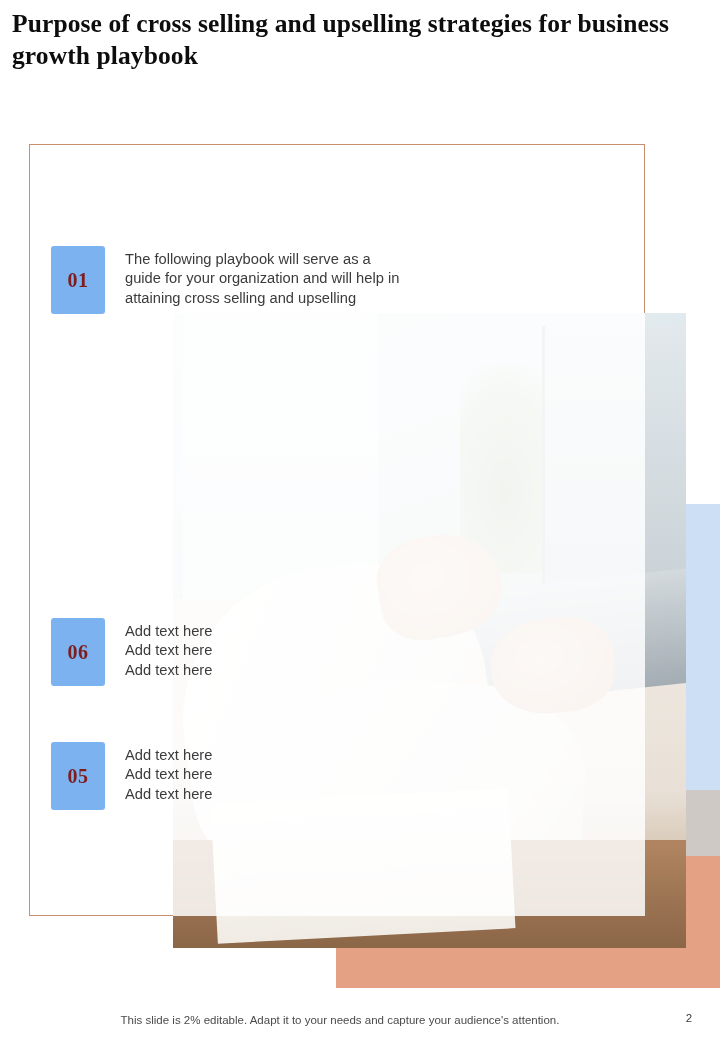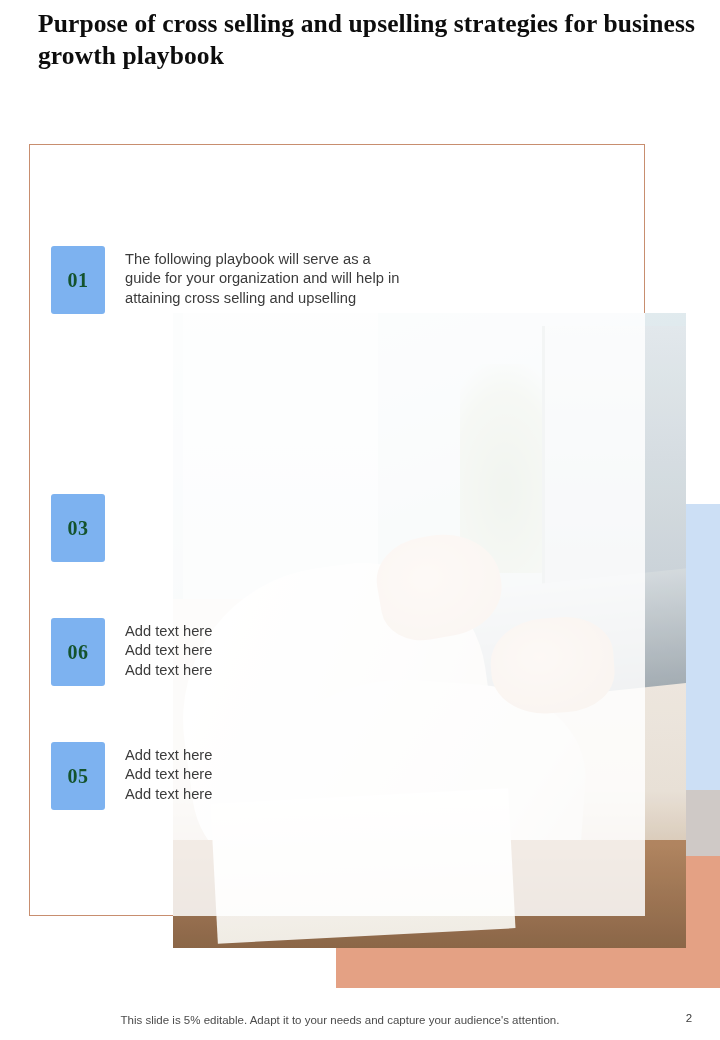--- a/index.html
+++ b/index.html
@@ -14,21 +14,21 @@
     position: relative;
     width: 720px;
     height: 1040px;
     background: #ffffff;
     overflow: hidden;
   }
 
   
   .title {
     position: absolute;
-    left: 38px;
+    left: 12px;
     top: 8px;
     width: 660px;
     font-family: "Liberation Serif", serif;
     font-weight: bold;
     font-size: 25.5px;
     line-height: 32px;
     color: #0d0d0d;
     letter-spacing: 0.1px;
   }
 
@@ -177,21 +177,21 @@
   .row:last-child { margin-bottom: 0; }
   .num-box {
     position: absolute;
     left: 0; top: 0;
     width: 54px; height: 68px;
     background: #7db2f0;
     border-radius: 3px;
     display: flex;
     align-items: center;
     justify-content: center;
-    color: #14532d;
+    color: #7f1d1d;
     font-family: "Liberation Serif", serif;
     font-weight: bold;
     font-size: 20px;
     letter-spacing: .5px;
   }
   .row-text {
     position: absolute;
     left: 74px;
     top: 4px;
     width: 340px;
@@ -259,35 +259,34 @@
       <div class="num-box">01</div>
       <div class="row-text">The following playbook will serve as a
 guide for your organization and will help in
 attaining cross selling and upselling</div>
     </div>
 
     <div class="row">
     </div>
 
     <div class="row">
-      <div class="num-box">03</div>
     </div>
 
     <div class="row">
       <div class="num-box">06</div>
       <div class="row-text">Add text here
 Add text here
 Add text here</div>
     </div>
 
     <div class="row">
       <div class="num-box">05</div>
       <div class="row-text">Add text here
 Add text here
 Add text here</div>
     </div>
 
   </div>
 
-  <div class="footer-note">This slide is 5% editable. Adapt it to your needs and capture your audience's attention.</div>
+  <div class="footer-note">This slide is 2% editable. Adapt it to your needs and capture your audience's attention.</div>
   <div class="page-num">2</div>
 
 </div>
 
 </body></html>

